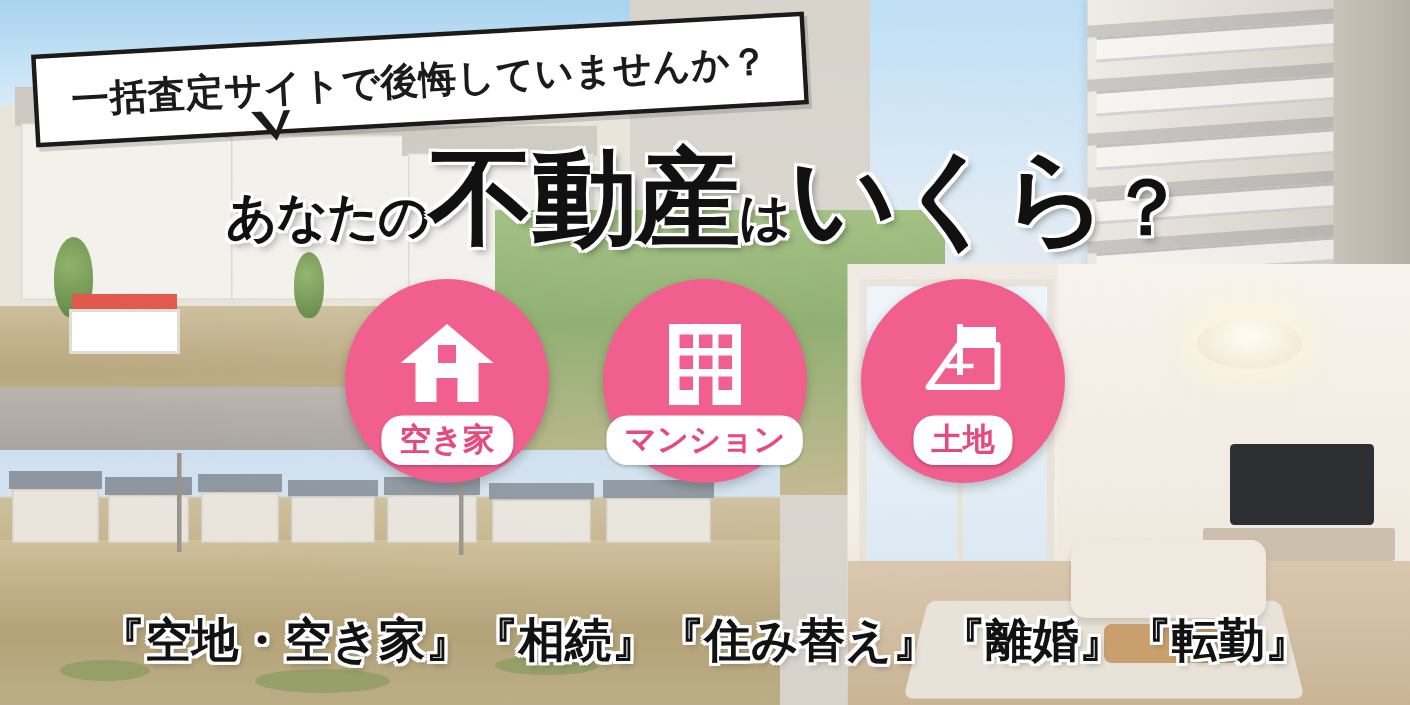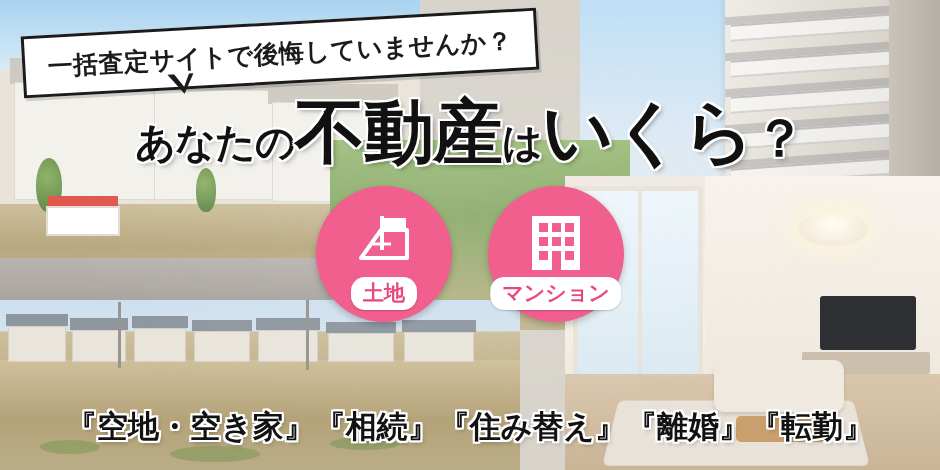--- a/index.html
+++ b/index.html
@@ -224,21 +224,21 @@
   }
   .headline span {
     font-weight: bold;
     color: #111111;
     text-shadow:
       2px 0 0 #fff, -2px 0 0 #fff, 0 2px 0 #fff, 0 -2px 0 #fff,
       2px 2px 0 #fff, -2px 2px 0 #fff, 2px -2px 0 #fff, -2px -2px 0 #fff,
       3px 3px 5px rgba(0,0,0,.35);
     letter-spacing: -1px;
   }
-  .hl-sm { font-size: 40px; }
+  .hl-sm { font-size: 34px; }
   .hl-lg { font-size: 70px; }
   .hl-q  { font-size: 52px; }
 
   
   .circles {
     position: absolute;
     left: 0;
     top: 186px;
     width: 100%;
     display: flex;
@@ -383,31 +383,28 @@
       <span class="ribbon-text">一括査定サイトで後悔していませんか？</span>
     </div>
     <div class="ribbon-tail"></div>
 
     <div class="headline">
       <span class="hl-sm">あなたの</span><span class="hl-lg">不動産</span><span class="hl-sm">は</span><span class="hl-lg">いくら</span><span class="hl-q">？</span>
     </div>
 
     <div class="circles">
 
-
       <div class="circle">
         <span class="glyph">
           <svg width="66" height="58" viewBox="0 0 66 58" aria-hidden="true">
-            <path d="M10 44 L30 16 L56 16 L56 44 Z" fill="none" stroke="#ffffff" stroke-width="4" stroke-linejoin="round"></path>
-            <path d="M22 30 L40 30" stroke="#ffffff" stroke-width="3"></path>
-            <rect x="29" y="2" width="4" height="34" fill="#ffffff"></rect>
-            <path d="M33 4 L55 4 L55 16 L33 16 Z" fill="#ffffff"></path>
+            <path d="M33 2 L64 28 L54 28 L54 54 L40 54 L40 38 L26 38 L26 54 L12 54 L12 28 L2 28 Z" fill="#ffffff"></path>
+            <rect x="27" y="16" width="12" height="12" fill="#f05f8e"></rect>
           </svg>
         </span>
-        <span class="circle-label">土地</span>
+        <span class="circle-label">空き家</span>
       </div>
 
       <div class="circle">
         <span class="glyph">
           <svg width="60" height="58" viewBox="0 0 60 58" aria-hidden="true">
             <rect x="6" y="2" width="48" height="54" fill="#ffffff"></rect>
             <g fill="#f05f8e">
               <rect x="13" y="9" width="9" height="9"></rect>
               <rect x="26" y="9" width="9" height="9"></rect>
               <rect x="39" y="9" width="9" height="9"></rect>
@@ -416,20 +413,32 @@
               <rect x="39" y="23" width="9" height="9"></rect>
               <rect x="13" y="37" width="9" height="9"></rect>
               <rect x="26" y="37" width="9" height="19"></rect>
               <rect x="39" y="37" width="9" height="9"></rect>
             </g>
           </svg>
         </span>
         <span class="circle-label">マンション</span>
       </div>
 
+      <div class="circle">
+        <span class="glyph">
+          <svg width="66" height="58" viewBox="0 0 66 58" aria-hidden="true">
+            <path d="M10 44 L30 16 L56 16 L56 44 Z" fill="none" stroke="#ffffff" stroke-width="4" stroke-linejoin="round"></path>
+            <path d="M22 30 L40 30" stroke="#ffffff" stroke-width="3"></path>
+            <rect x="29" y="2" width="4" height="34" fill="#ffffff"></rect>
+            <path d="M33 4 L55 4 L55 16 L33 16 Z" fill="#ffffff"></path>
+          </svg>
+        </span>
+        <span class="circle-label">土地</span>
+      </div>
+
     </div>
 
     <div class="bottom-copy">
       <div class="line line1">『空地・空き家』『相続』『住み替え』『離婚』『転勤』</div>
     </div>
 
   </div>
 </div>
 
 </body></html>

